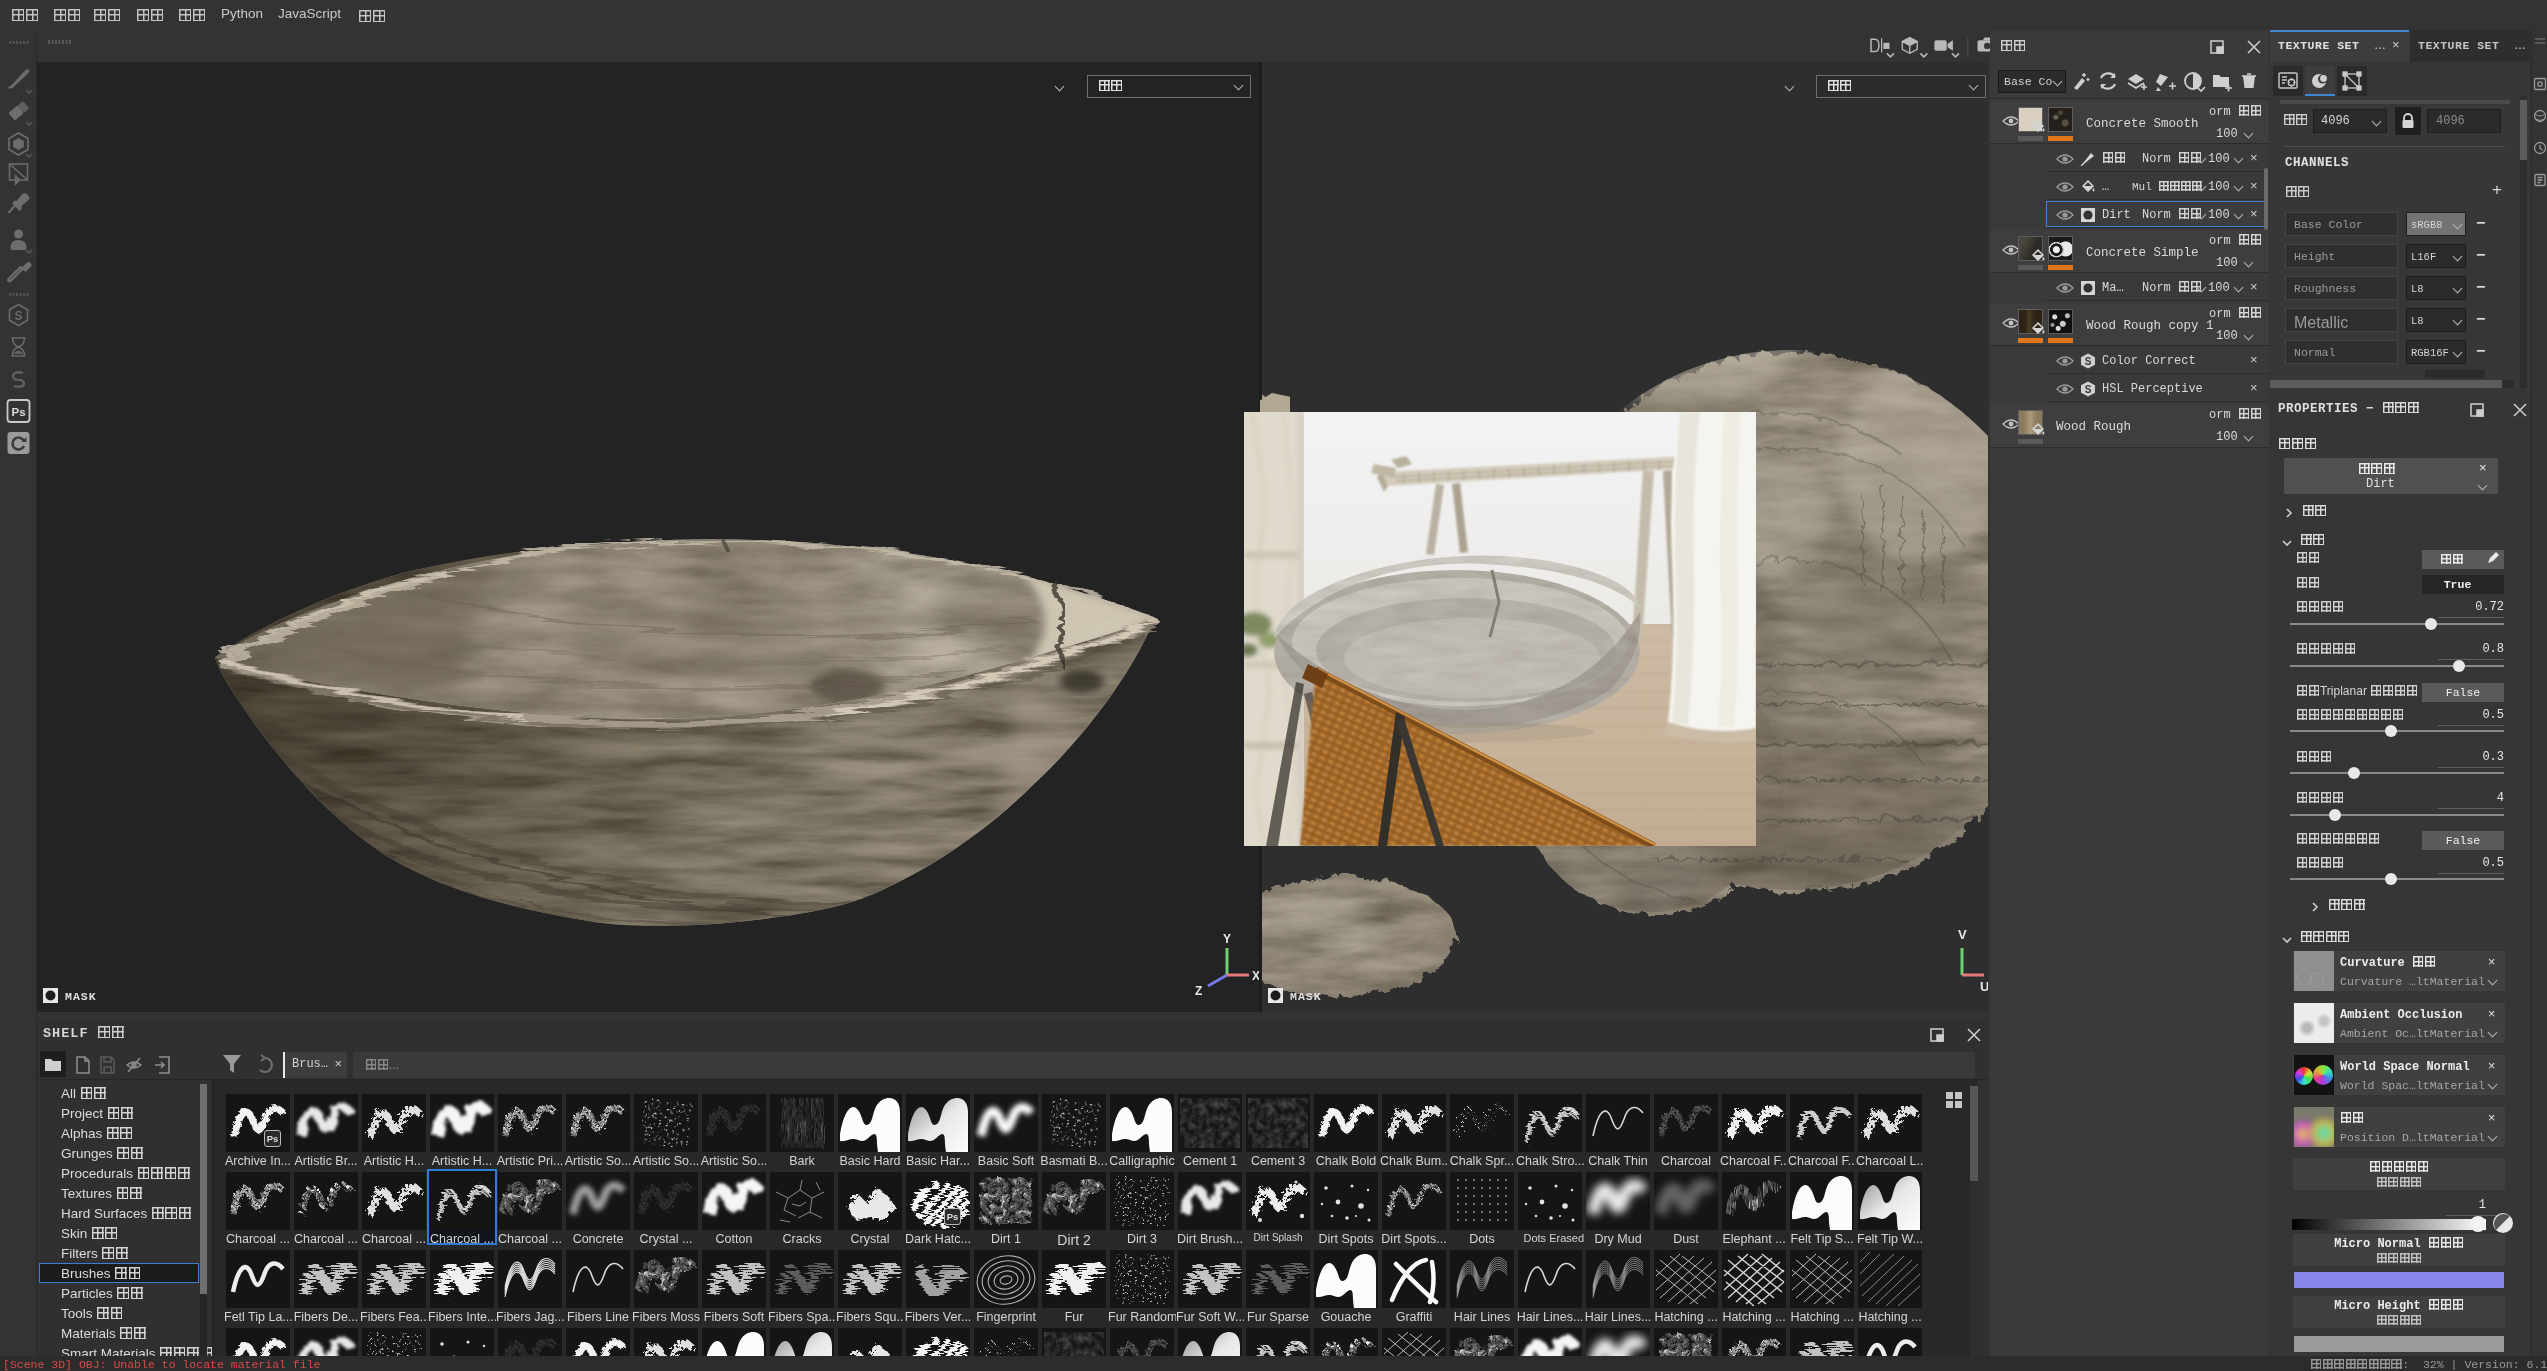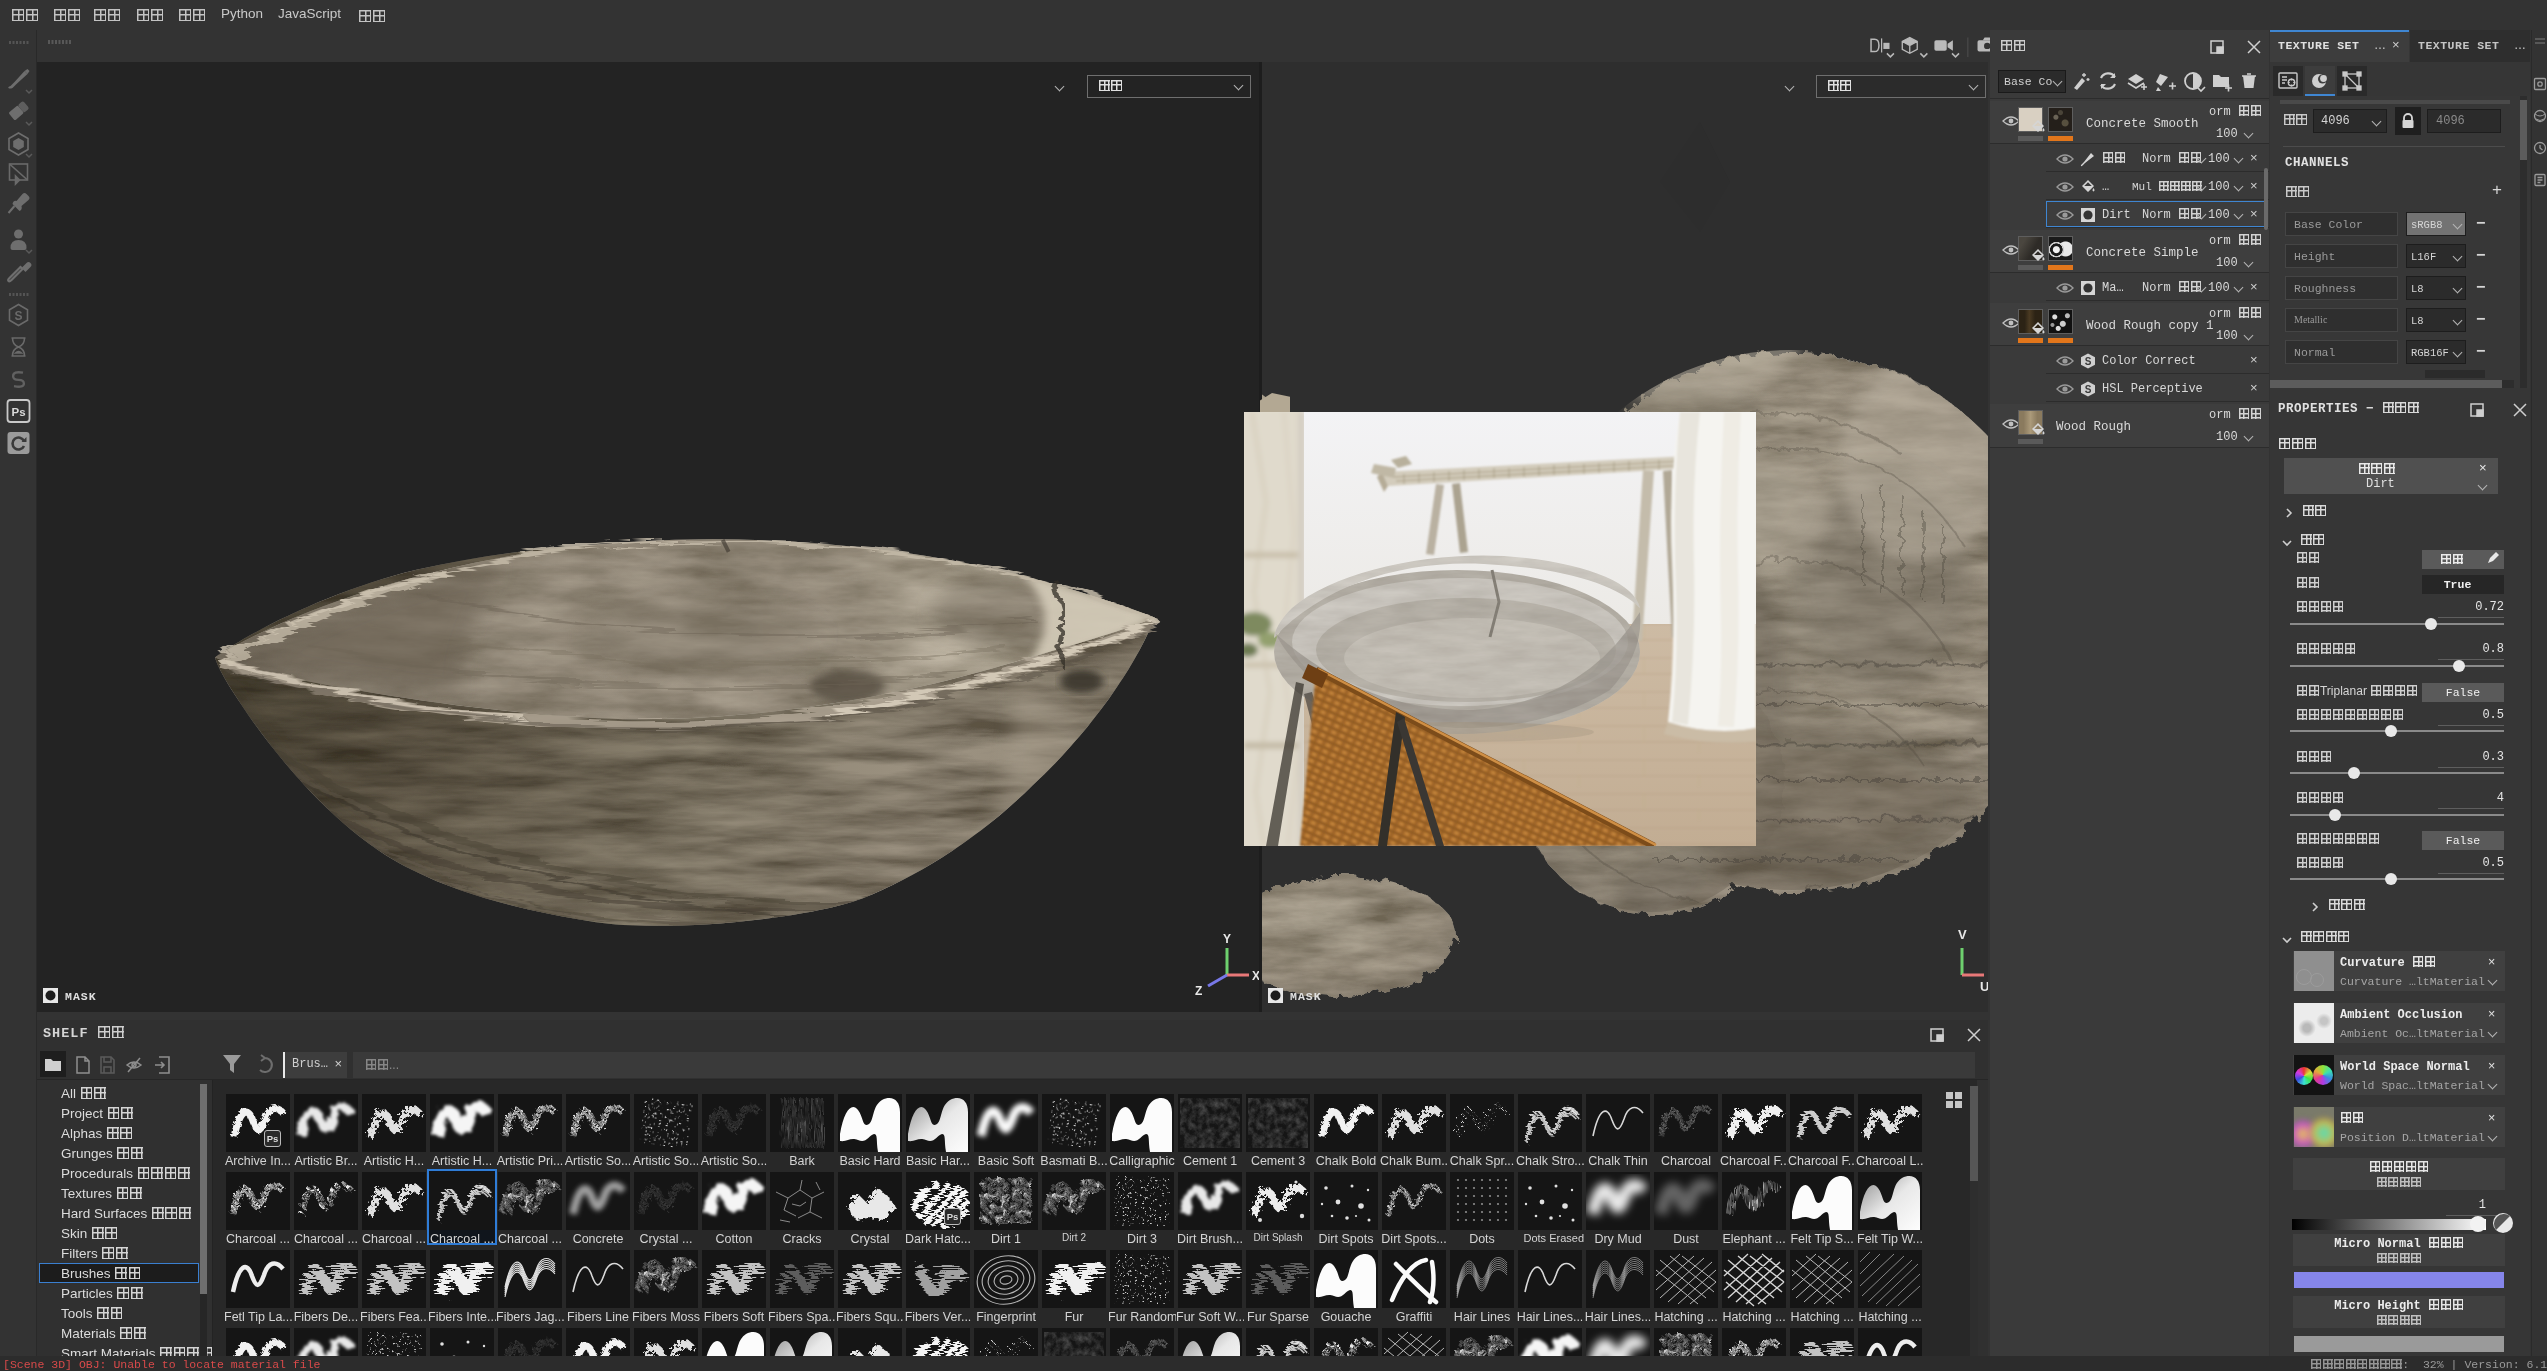--- a/index.html
+++ b/index.html
@@ -801,21 +801,21 @@
         </svg></div>
 <div class="abs" style="left:867px;top:212px;width:68px;height:14px;font-size:12.5px;color:#d4d4d4;text-align:center;white-space:nowrap;overflow:hidden;">Dark Hatc...</div>
 <div class="abs" style="left:907px;top:188px;width:17px;height:17px;border:1px solid #bbb;border-radius:3px;background:#2a2a2a;color:#ddd;font-size:9.5px;font-weight:bold;text-align:center;line-height:16px;font-family:'Liberation Sans',sans-serif;">Ps</div>
 <div class="abs" style="left:937px;top:152px;width:64px;height:58px;background:#151515;"><svg width="64" height="58" viewBox="0 0 64 58">
           <rect x="6" y="6" width="52" height="46" fill="#cfcfcf" filter="url(#fnoisem)"></rect>
         </svg></div>
 <div class="abs" style="left:935px;top:212px;width:68px;height:14px;font-size:12.5px;color:#d4d4d4;text-align:center;white-space:nowrap;overflow:hidden;">Dirt 1</div>
 <div class="abs" style="left:1005px;top:152px;width:64px;height:58px;background:#151515;"><svg width="64" height="58" viewBox="0 0 64 58">
           <path d="M7,42 C13,14 21,11 26,26 C30,37 33,39 38,25 C42,12 50,10 57,19" fill="none" stroke="#d8d8d8" stroke-width="14" filter="url(#fnoisem)"></path>
         </svg></div>
-<div class="abs" style="left:1003px;top:212px;width:68px;height:14px;font-size:10px;color:#d4d4d4;text-align:center;white-space:nowrap;overflow:hidden;">Dirt 2</div>
+<div class="abs" style="left:1003px;top:212px;width:68px;height:14px;font-size:14px;color:#d4d4d4;text-align:center;white-space:nowrap;overflow:hidden;">Dirt 2</div>
 <div class="abs" style="left:1073px;top:152px;width:64px;height:58px;background:#151515;"><svg width="64" height="58" viewBox="0 0 64 58">
           <rect x="4" y="4" width="56" height="50" fill="#cccccc" filter="url(#fspeck)"></rect>
         </svg></div>
 <div class="abs" style="left:1071px;top:212px;width:68px;height:14px;font-size:12.5px;color:#d4d4d4;text-align:center;white-space:nowrap;overflow:hidden;">Dirt 3</div>
 <div class="abs" style="left:1141px;top:152px;width:64px;height:58px;background:#151515;"><svg width="64" height="58" viewBox="0 0 64 58">
           <path d="M7,42 C13,14 21,11 26,26 C30,37 33,39 38,25 C42,12 50,10 57,19" fill="none" stroke="#e8e8e8" stroke-width="9" filter="url(#ffuzz)"></path>
         </svg></div>
 <div class="abs" style="left:1139px;top:212px;width:68px;height:14px;font-size:12.5px;color:#d4d4d4;text-align:center;white-space:nowrap;overflow:hidden;">Dirt Brush...</div>
 <div class="abs" style="left:1209px;top:152px;width:64px;height:58px;background:#151515;"><svg width="64" height="58" viewBox="0 0 64 58">
           <path d="M7,42 C13,14 21,11 26,26 C30,37 33,39 38,25 C42,12 50,10 57,19" fill="none" stroke="#ededed" stroke-width="7" filter="url(#frag)"></path>
@@ -1436,21 +1436,21 @@
 <div class="abs" style="left:206px;top:216px;font-size:16px;color:#d5d5d5;font-weight:bold;">−</div>
 <div class="abs" style="left:15px;top:246px;width:113px;height:24px;background:#2f2f2f;border:1px solid #454545;">
         <span style="position:absolute;left:8px;top:5px;font-size:11.5px;color:#9a9a9a;font-family:'Liberation Mono',monospace;">Roughness</span>
       </div>
 <div class="abs" style="left:136px;top:246px;width:60px;height:24px;background:#2b2b2b;border:1px solid #1d1d1d;">
         <span style="position:absolute;left:4px;top:6px;font-size:10.5px;color:#d5d5d5;font-family:'Liberation Mono',monospace;">L8</span>
         <span class="chev" style="position:absolute;right:4px;top:8px;"></span>
       </div>
 <div class="abs" style="left:206px;top:248px;font-size:16px;color:#d5d5d5;font-weight:bold;">−</div>
 <div class="abs" style="left:15px;top:278px;width:113px;height:24px;background:#2f2f2f;border:1px solid #454545;">
-        <span style="position:absolute;left:8px;top:5px;font-size:10px;color:#9a9a9a;font-family:Liberation Serif, serif;">Metallic</span>
+        <span style="position:absolute;left:8px;top:5px;font-size:16px;color:#9a9a9a;font-family:Liberation Sans, sans-serif;">Metallic</span>
       </div>
 <div class="abs" style="left:136px;top:278px;width:60px;height:24px;background:#2b2b2b;border:1px solid #1d1d1d;">
         <span style="position:absolute;left:4px;top:6px;font-size:10.5px;color:#d5d5d5;font-family:'Liberation Mono',monospace;">L8</span>
         <span class="chev" style="position:absolute;right:4px;top:8px;"></span>
       </div>
 <div class="abs" style="left:206px;top:280px;font-size:16px;color:#d5d5d5;font-weight:bold;">−</div>
 <div class="abs" style="left:15px;top:310px;width:113px;height:24px;background:#2f2f2f;border:1px solid #454545;">
         <span style="position:absolute;left:8px;top:5px;font-size:11.5px;color:#9a9a9a;font-family:'Liberation Mono',monospace;">Normal</span>
       </div>
 <div class="abs" style="left:136px;top:310px;width:60px;height:24px;background:#2b2b2b;border:1px solid #1d1d1d;">

